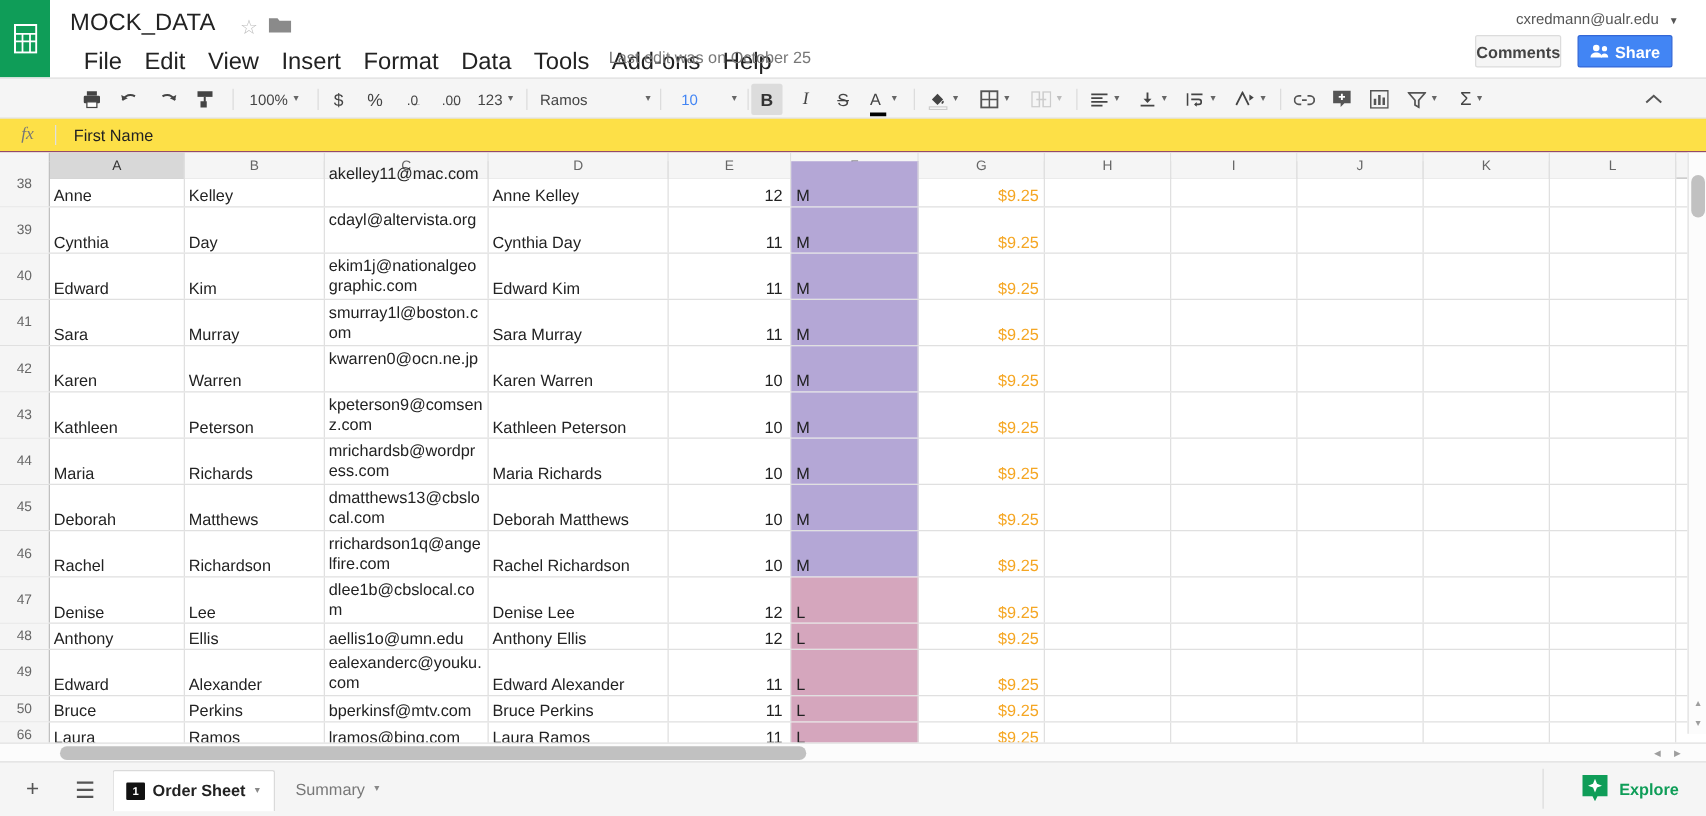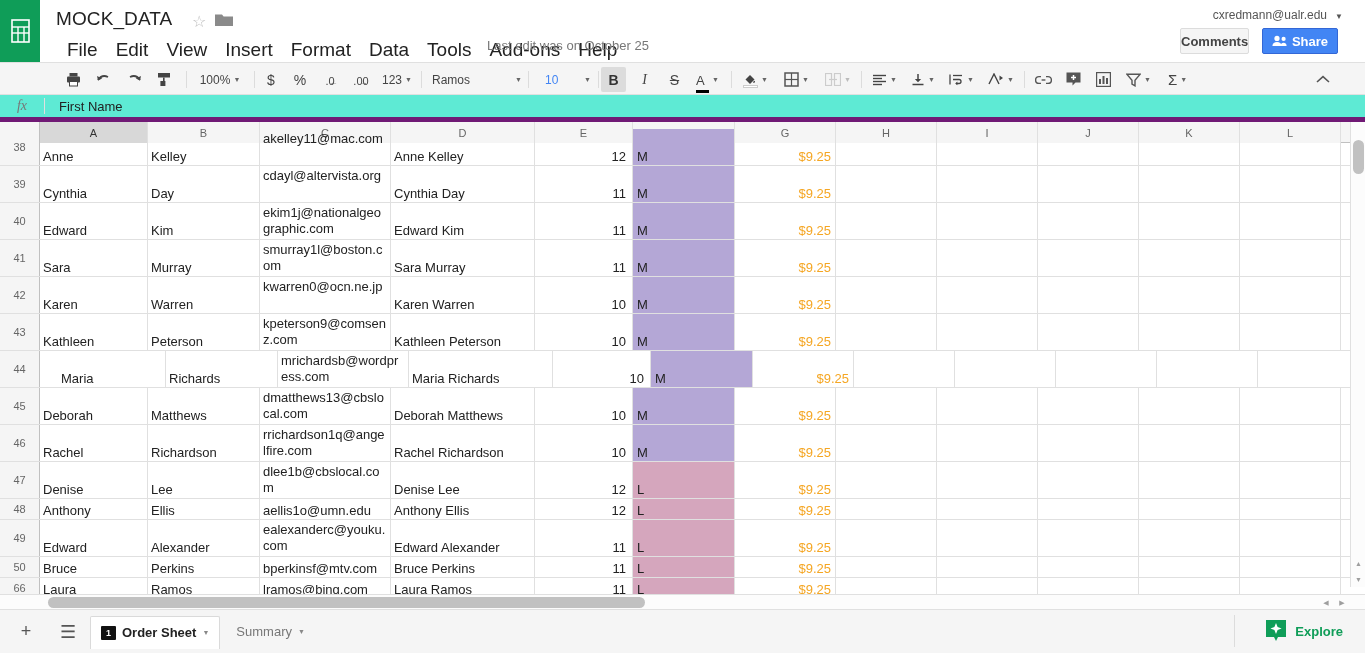--- a/index.html
+++ b/index.html
@@ -70,21 +70,21 @@
   .tb-box {
     position:absolute; top:4px; height:25px; display:flex; align-items:center;
     padding:0 5px; cursor:pointer; border-radius:2px;
   }
   .tb-active { background:#dcdcdc; }
   .fontsize-val { font-size:12px; color:#4285f4; }
 
   
   .fxbar {
     position:absolute; left:0; top:95px; width:1365px; height:27px;
-    background:#5eead4; border-bottom:5px solid #701a75; display:flex; align-items:center;
+    background:#fde047; border-bottom:1px solid #701a75; display:flex; align-items:center;
   }
   .fx-label {
     width:44px; text-align:center; font-size:14px; color:#777;
     font-family:"Liberation Serif", serif; font-style:italic;
   }
   .fx-divider { width:1px; height:16px; background:#e0e0e0; }
   .fx-input {
     flex:1; padding-left:14px; font-size:13px; color:#222; white-space:nowrap; overflow:hidden;
   }
 
@@ -551,21 +551,21 @@
           <div class="cell fill-purple" style="width: 102px; height: 36px; align-items: flex-end; padding-left: 4px;">M</div>
           <div class="cell money" style="width: 101px; height: 36px;">$9.25</div>
           <div class="cell" style="width: 101px; height: 36px;"></div>
           <div class="cell" style="width: 101px; height: 36px;"></div>
           <div class="cell" style="width: 101px; height: 36px;"></div>
           <div class="cell" style="width: 101px; height: 36px;"></div>
           <div class="cell" style="width: 101px; height: 36px;"></div>
         </div>
         <div class="grow" style="height: 37px;">
           <div class="rowhead" style="height: 36px;">44</div>
-          <div class="cell" style="width: 108px; height: 36px; margin-left: 18px;">Maria</div>
+          <div class="cell" style="width: 108px; height: 36px;">Maria</div>
           <div class="cell" style="width: 112px; height: 36px;">Richards</div>
           <div class="cell wrapped" style="width: 131px; height: 36px;">mrichardsb@wordpress.com</div>
           <div class="cell" style="width: 144px; height: 36px;">Maria Richards</div>
           <div class="cell num" style="width: 98px; height: 36px;">10</div>
           <div class="cell fill-purple" style="width: 102px; height: 36px; align-items: flex-end; padding-left: 4px;">M</div>
           <div class="cell money" style="width: 101px; height: 36px;">$9.25</div>
           <div class="cell" style="width: 101px; height: 36px;"></div>
           <div class="cell" style="width: 101px; height: 36px;"></div>
           <div class="cell" style="width: 101px; height: 36px;"></div>
           <div class="cell" style="width: 101px; height: 36px;"></div>

